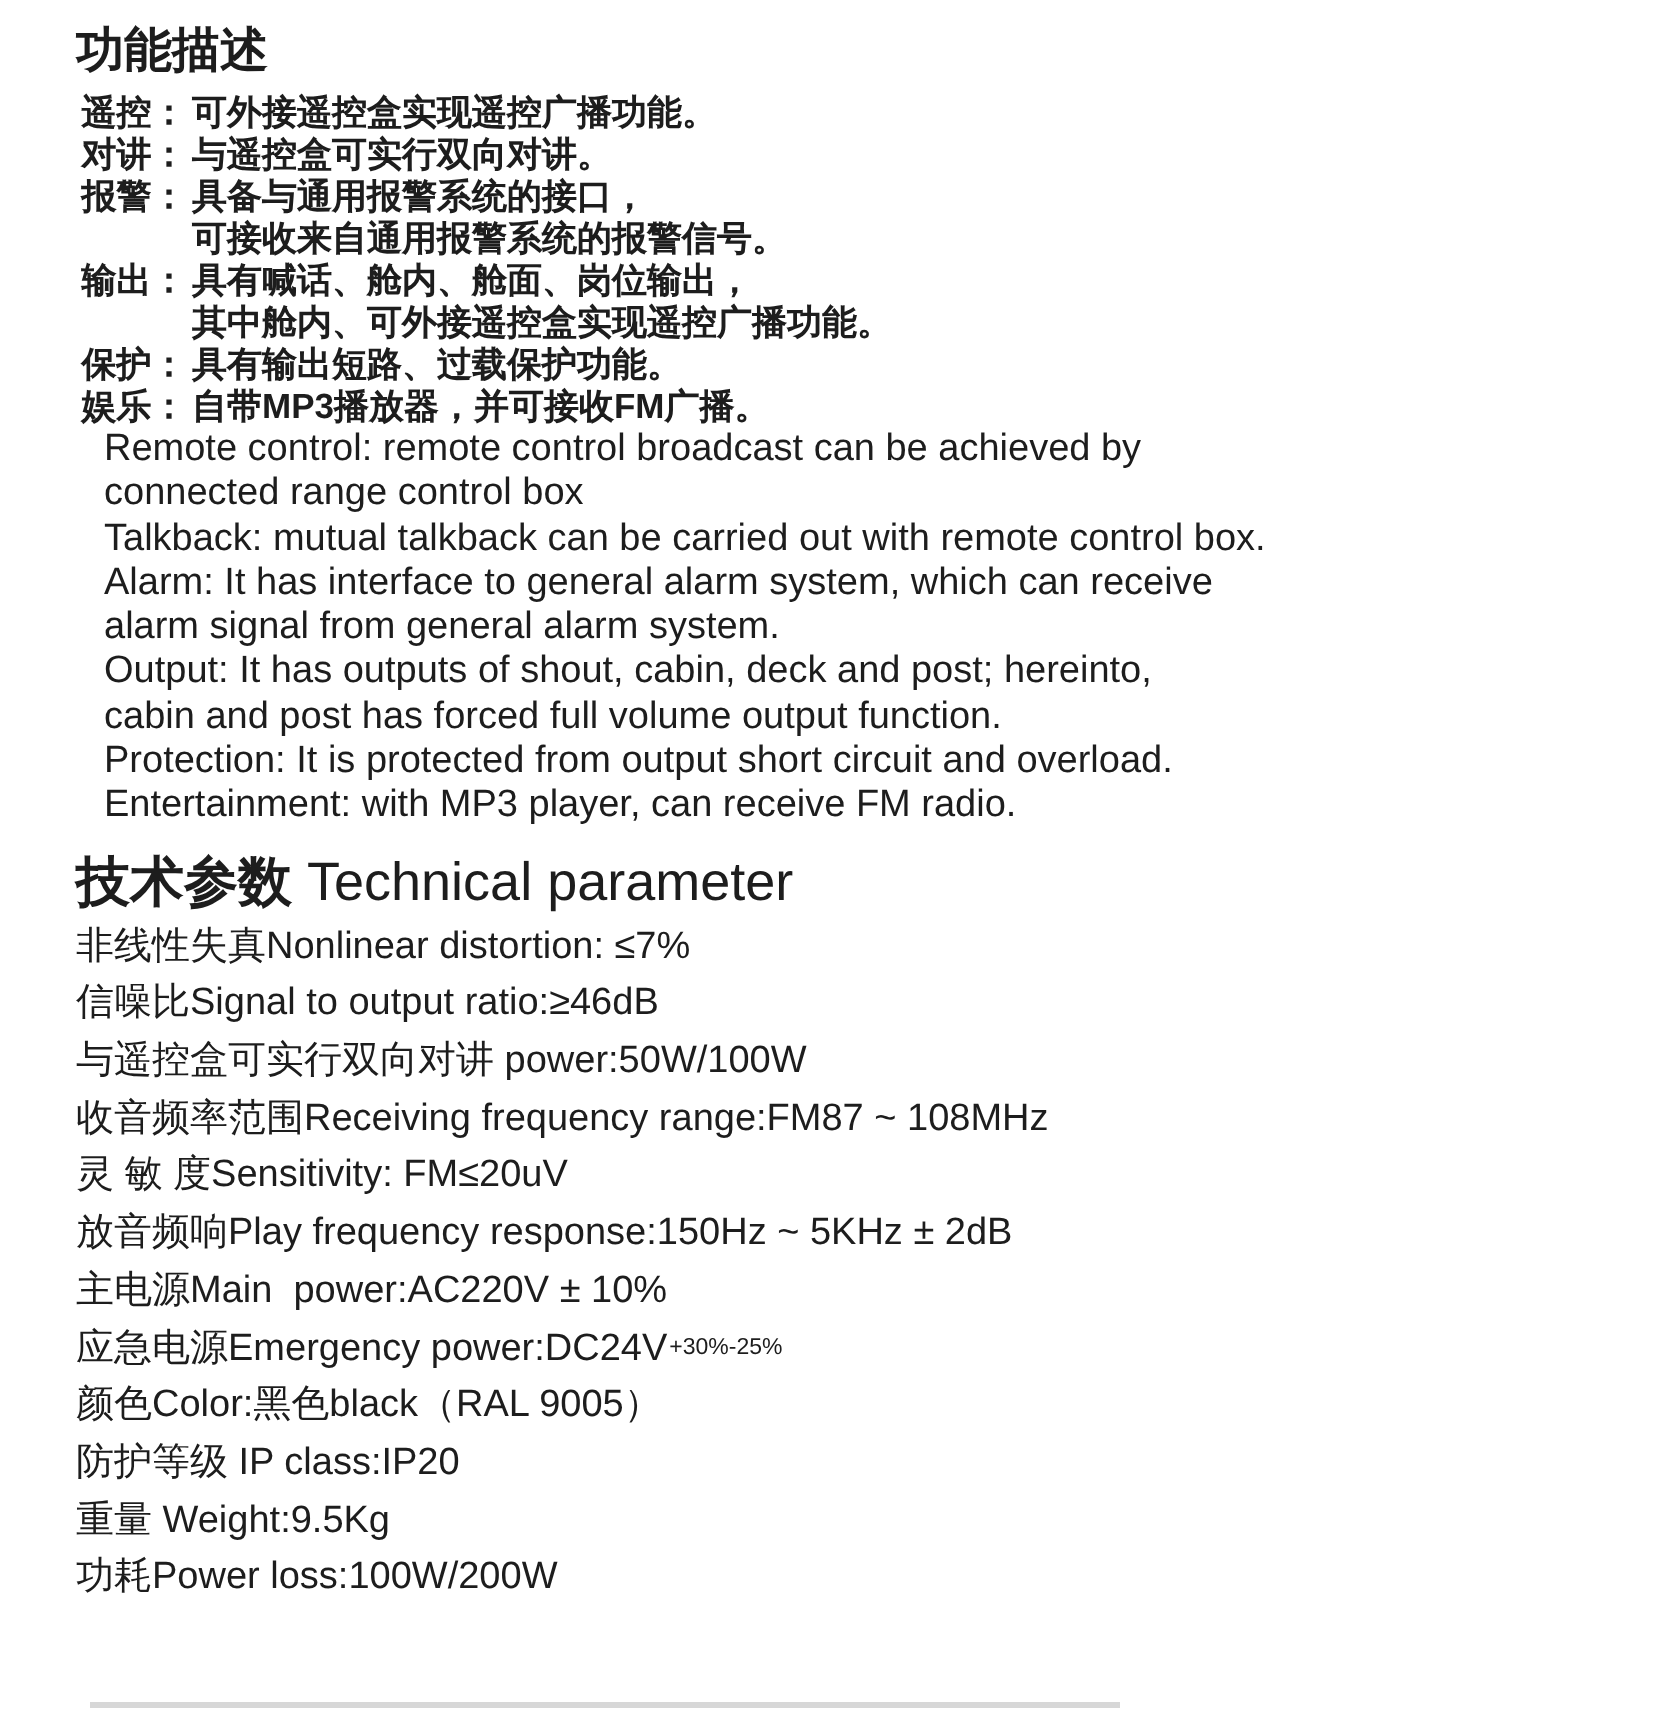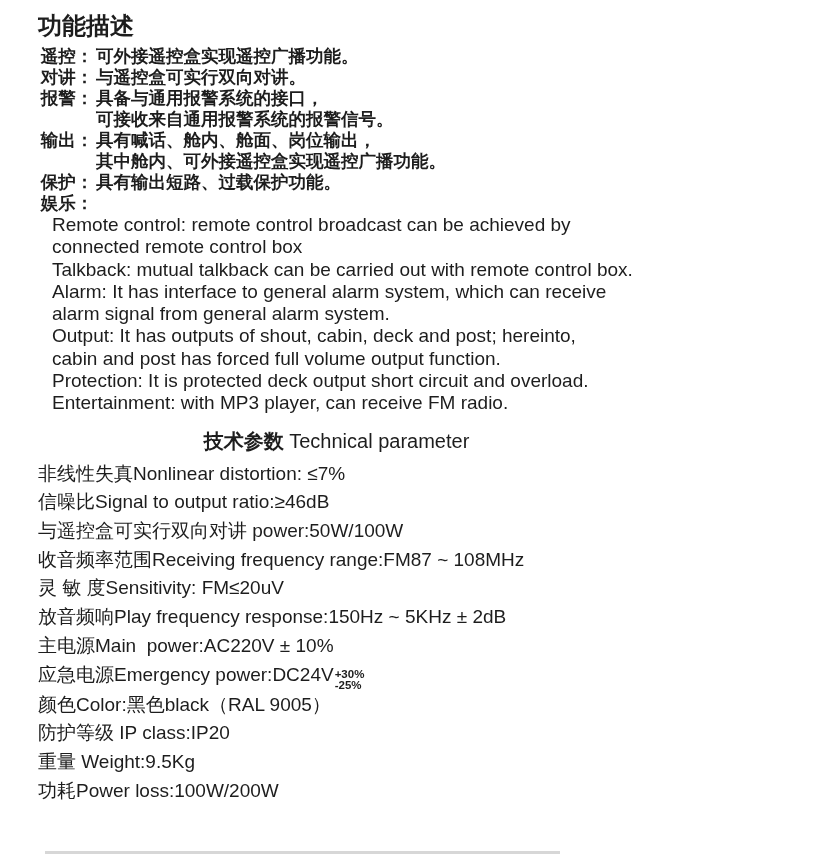--- a/index.html
+++ b/index.html
@@ -46,39 +46,38 @@
   .en-line {
     font-size: 19px;
     font-weight: 400;
     line-height: 22.3px;
     white-space: pre-wrap;
     margin-left: 14px;
   }
 
   
   .tech-title {
-    font-size: 20px;
+    font-size: 27px;
     line-height: 26px;
     margin: 13px 0 6px 0;
     font-weight: 400;
-    text-align: center;
   }
   .tech-title .tt-zh { font-weight: 700; }
   .param {
     font-size: 19px;
     line-height: 28.7px;
     white-space: pre-wrap;
   }
   .stack {
     display: inline-flex;
-    flex-direction: column;
+    flex-direction: row;
     align-items: flex-start;
     font-size: 11.5px;
     line-height: 11px;
-    font-weight: 700;
+    font-weight: 400;
     vertical-align: 3px;
     margin-left: 1px;
   }
   .bottom-strip {
     position: absolute;
     left: 45px;
     bottom: 1px;
     width: 515px;
     height: 3px;
     background: #d7d7d7;
@@ -113,33 +112,34 @@
     </div>
     <div class="zh-row cont">
       <span class="zh-text">其中舱内、可外接遥控盒实现遥控广播功能。</span>
     </div>
     <div class="zh-row">
       <span class="zh-label">保护：</span>
       <span class="zh-text">具有输出短路、过载保护功能。</span>
     </div>
     <div class="zh-row">
       <span class="zh-label">娱乐：</span>
+      <span class="zh-text">自带MP3播放器，并可接收FM广播。</span>
     </div>
   </div>
 
 
   <div>
     <div class="en-line">Remote control: remote control broadcast can be achieved by</div>
-    <div class="en-line">connected remote control box</div>
+    <div class="en-line">connected range control box</div>
     <div class="en-line">Talkback: mutual talkback can be carried out with remote control box.</div>
     <div class="en-line">Alarm: It has interface to general alarm system, which can receive</div>
     <div class="en-line">alarm signal from general alarm system.</div>
     <div class="en-line">Output: It has outputs of shout, cabin, deck and post; hereinto,</div>
     <div class="en-line">cabin and post has forced full volume output function.</div>
-    <div class="en-line">Protection: It is protected deck output short circuit and overload.</div>
+    <div class="en-line">Protection: It is protected from output short circuit and overload.</div>
     <div class="en-line">Entertainment: with MP3 player, can receive FM radio.</div>
   </div>
 
   <h2 class="tech-title"><span class="tt-zh">技术参数</span><span class="tt-en"> Technical parameter</span></h2>
 
   <div>
     <div class="param">非线性失真Nonlinear distortion: ≤7%</div>
     <div class="param">信噪比Signal to output ratio:≥46dB</div>
     <div class="param">与遥控盒可实行双向对讲 power:50W/100W</div>
     <div class="param">收音频率范围Receiving frequency range:FM87 ~ 108MHz</div>

